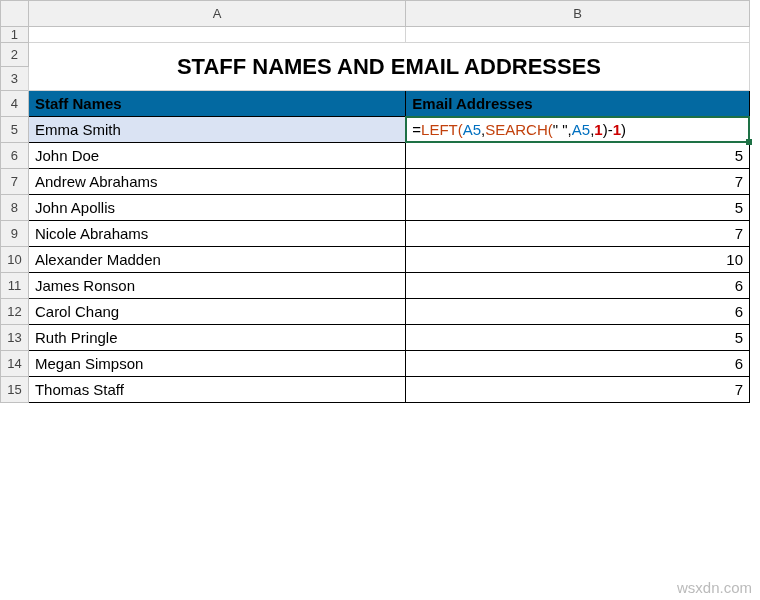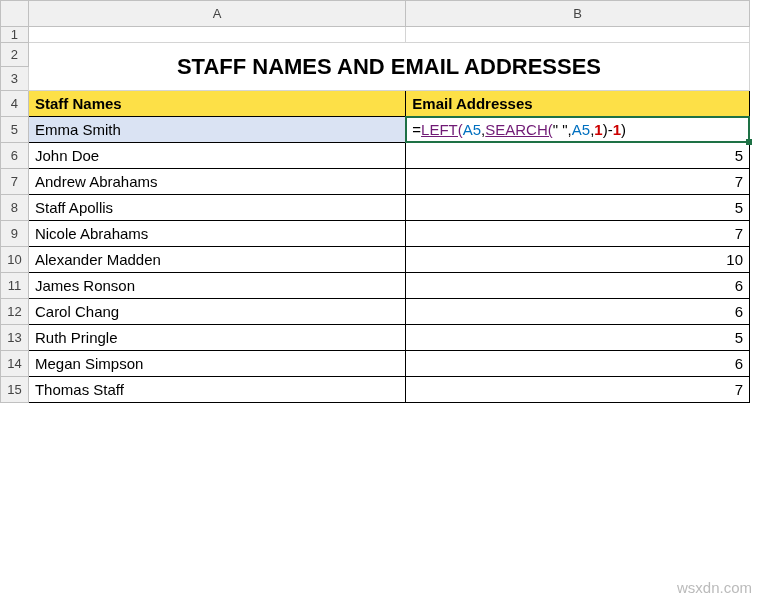--- a/index.html
+++ b/index.html
@@ -9,21 +9,21 @@
       font-family: Arial, sans-serif;
       background: #ffffff;
       width: 760px;
       height: 600px;
       overflow: hidden;
       position: relative;
     }
     .right {
       text-align: right;
     }
-    .formula-text .fn { color: #701a75; text-decoration: underline; }
+    .formula-text .fn { color: #c2410c; }
     .formula-text .ref { color: #0070c0; }
     .formula-text .num { color: #cc0000; font-weight: bold; }
     .watermark {
       position: absolute;
       bottom: 4px;
       right: 8px;
       font-size: 15px;
       color: #bbb;
       font-family: sans-serif;
     }
@@ -38,21 +38,21 @@
     .colA { width: 378px; }
     .colB { width: 344px; }
     .colRH { width: 28px; }
     .hrow td { height: 26px; }
     .shortrow td { height: 12px; }
     .colhdr { background:#f0f0f0; border:1px solid #c0c0c0; text-align:center; font-size:13px; color:#444;}
     .rowhdr { background:#f0f0f0; border:1px solid #c0c0c0; text-align:center; font-size:13px; color:#444;}
     .datacell { border:1px solid #000; padding:2px 6px; font-size:15px; background:#fff; white-space:nowrap; overflow:visible;}
     .plaincell { border:1px solid #d4d4d4; padding:2px 6px; font-size:15px; background:#fff;}
     .titlecell { border:1px solid #d4d4d4; text-align:center; font-weight:bold; font-size:22px; padding:6px 0;margin-top:24px;}
-    .hdrcell { border:1px solid #000; background:#fde047; font-weight:bold; padding:2px 6px; font-size:15px;}
+    .hdrcell { border:1px solid #000; background:#0369a1; font-weight:bold; padding:2px 6px; font-size:15px;}
     .r5a { background:#dae3f3; }
     .r5b { position:relative; }
     .r5b::after{
       content:"";
       position:absolute;
       inset:-1px;
       border:2px solid #1e7145;
       pointer-events:none;
     }
     .fill-handle{
@@ -112,21 +112,21 @@
     <td class="datacell">John Doe</td>
     <td class="datacell right">5</td>
   </tr>
   <tr class="hrow">
     <td class="rowhdr">7</td>
     <td class="datacell">Andrew Abrahams</td>
     <td class="datacell right">7</td>
   </tr>
   <tr class="hrow">
     <td class="rowhdr">8</td>
-    <td class="datacell">Staff Apollis</td>
+    <td class="datacell">John Apollis</td>
     <td class="datacell right">5</td>
   </tr>
   <tr class="hrow">
     <td class="rowhdr">9</td>
     <td class="datacell">Nicole Abrahams</td>
     <td class="datacell right">7</td>
   </tr>
   <tr class="hrow">
     <td class="rowhdr">10</td>
     <td class="datacell">Alexander Madden</td>

